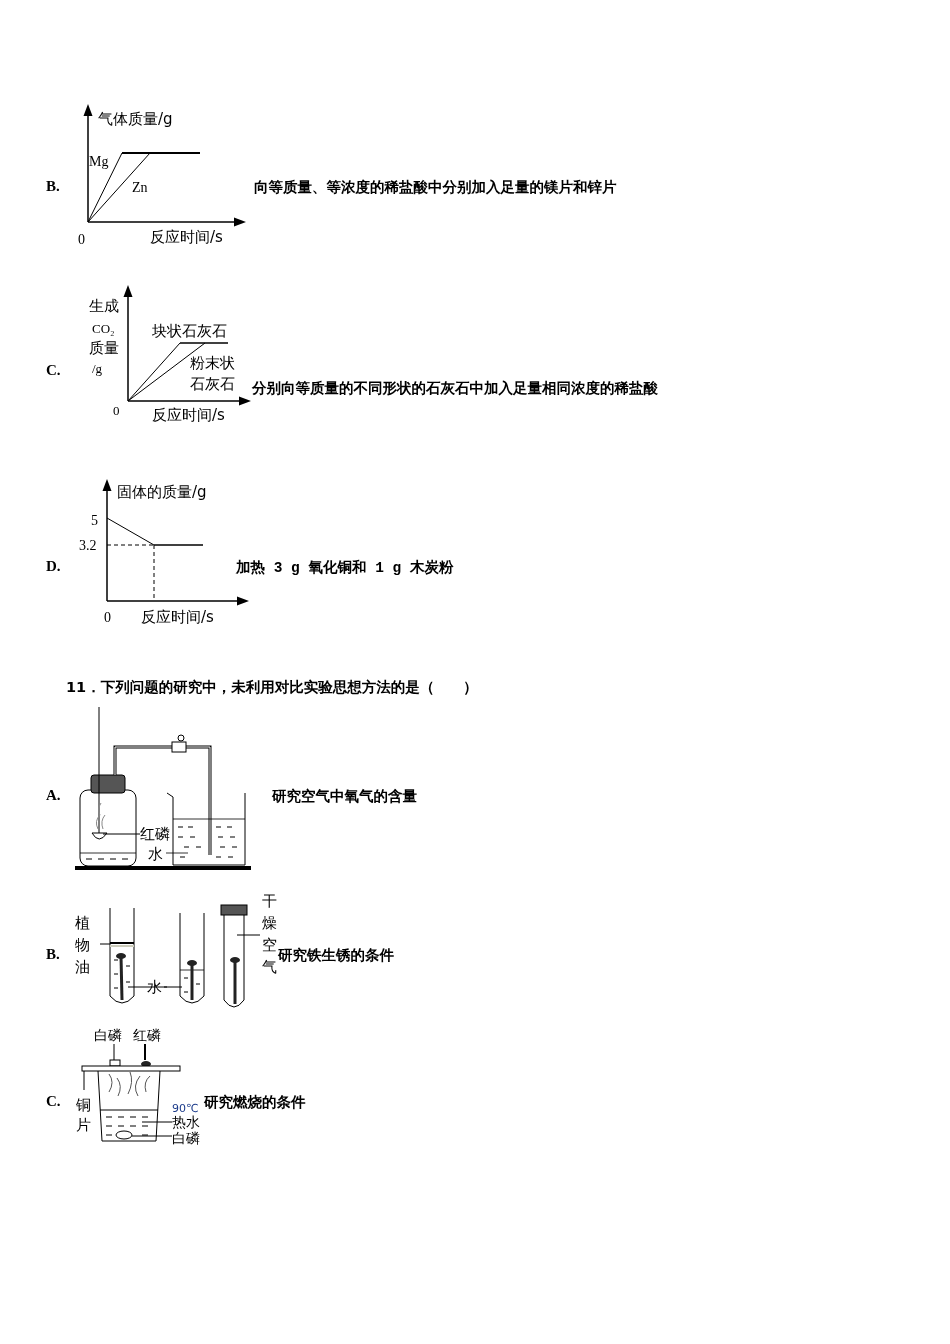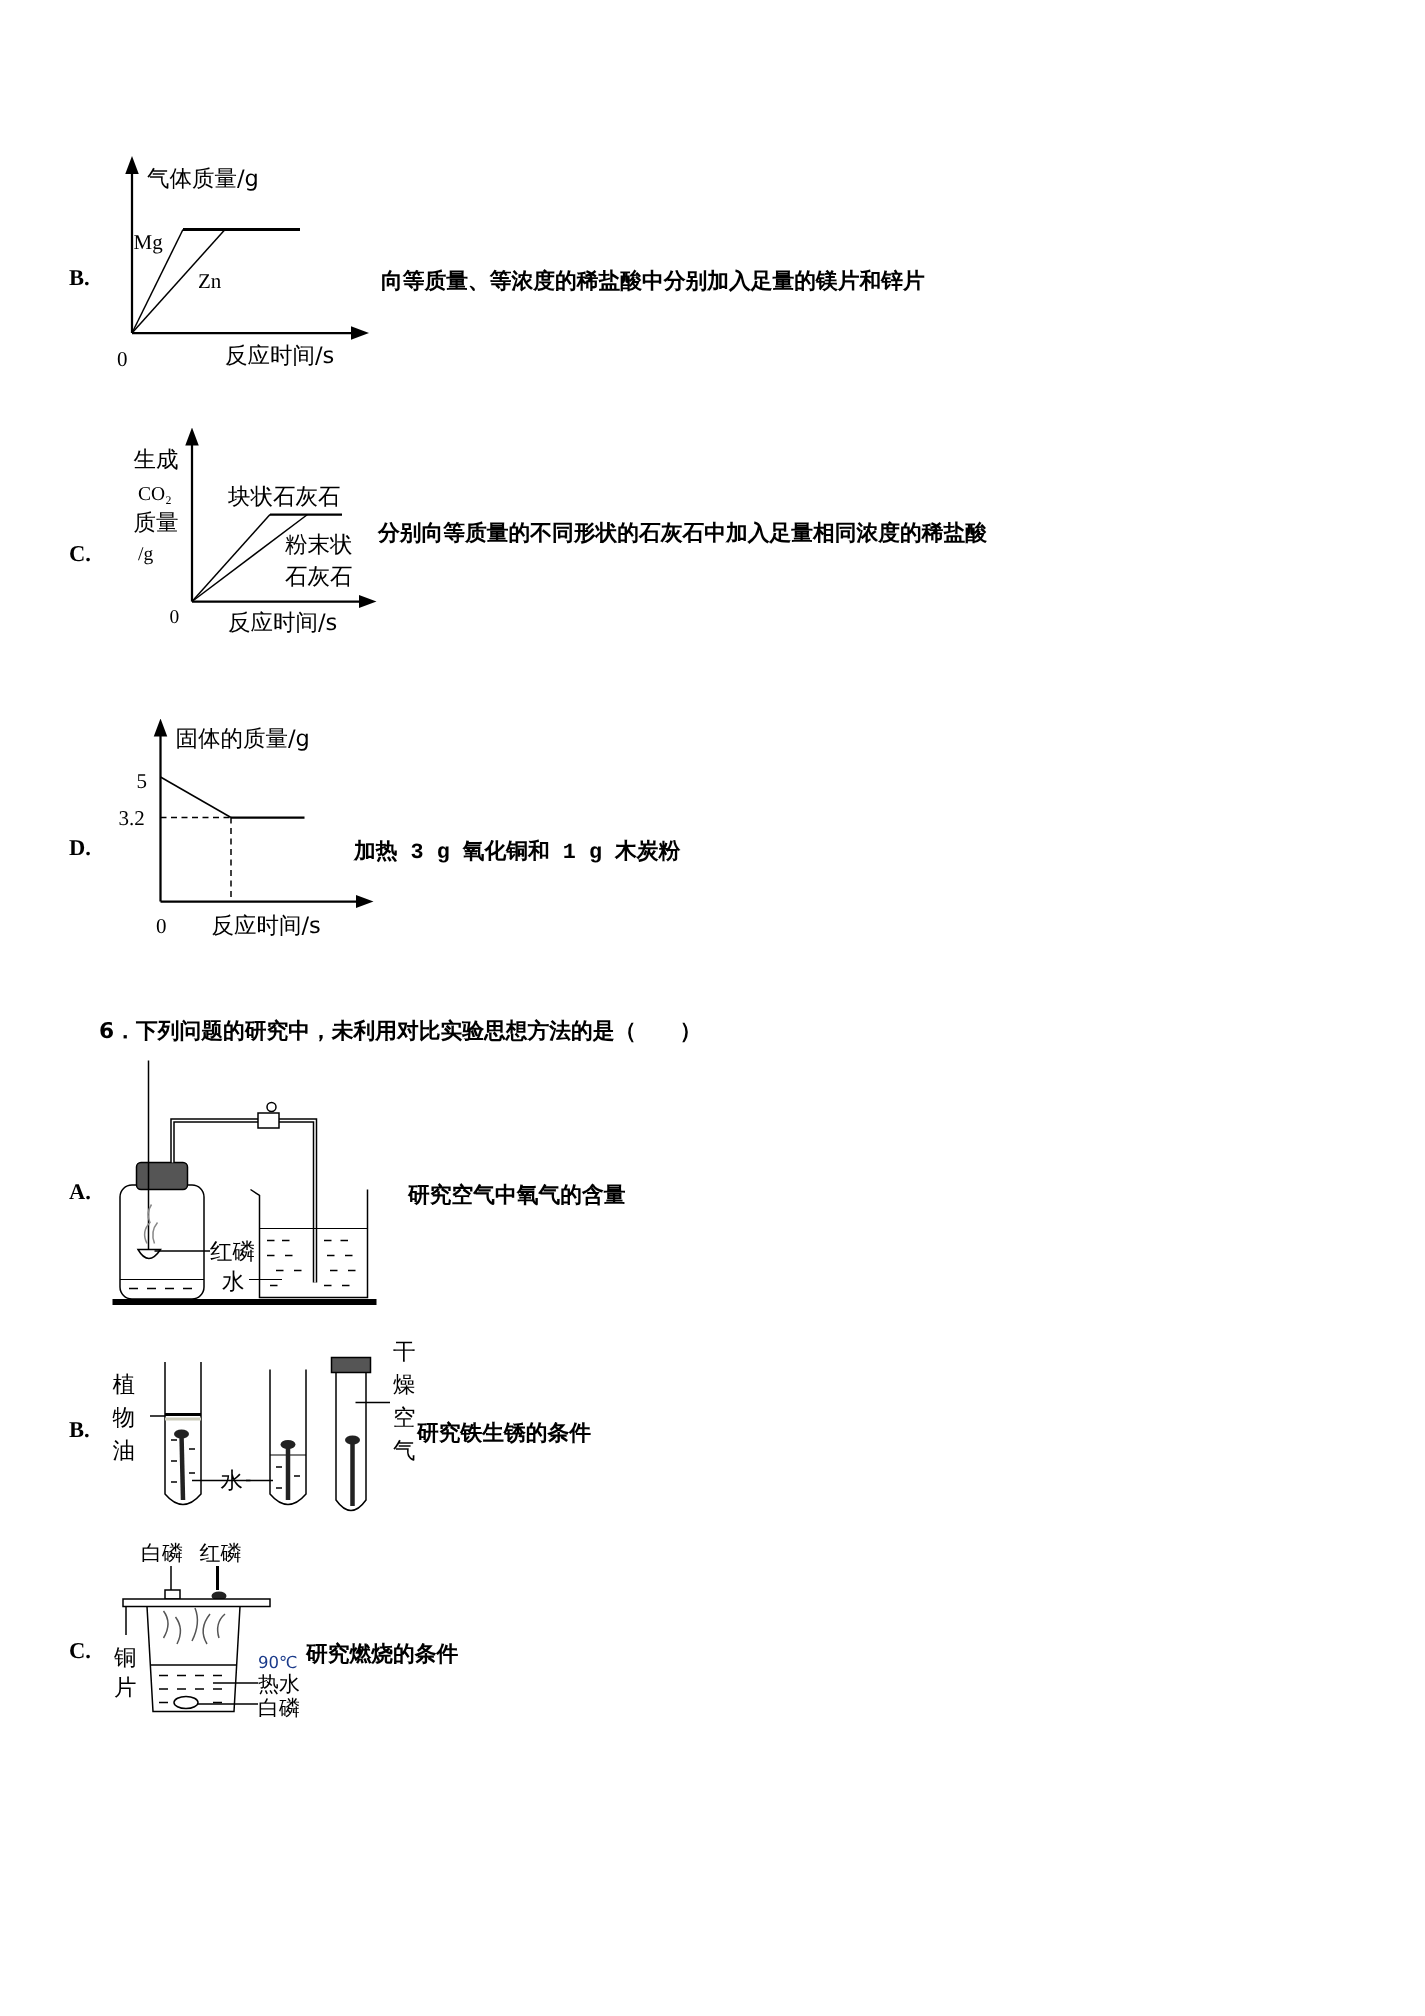--- a/index.html
+++ b/index.html
@@ -45,39 +45,39 @@
   <text x="9" y="26" font-size="15">生成</text>
   <text class="lat" x="12" y="48" font-size="13">CO₂</text>
   <text x="9" y="68" font-size="15">质量</text>
   <text class="lat" x="12" y="88" font-size="13">/g</text>
   <text x="72" y="51" font-size="15">块状石灰石</text>
   <text x="110" y="83" font-size="15">粉末状</text>
   <text x="110" y="104" font-size="15">石灰石</text>
   <text class="lat" x="33" y="130" font-size="13">0</text>
   <text x="72" y="135" font-size="15">反应时间/s</text>
 </svg>
-<div class="abs desc" style="left:252px;top:346px;">分别向等质量的不同形状的石灰石中加入足量相同浓度的稀盐酸</div>
+<div class="abs desc" style="left:252px;top:379px;">分别向等质量的不同形状的石灰石中加入足量相同浓度的稀盐酸</div>
 
 <div class="abs opt" style="left:46px;top:558px;">D.</div>
 <svg class="abs" style="left:75px;top:475px;" width="175" height="155">
   <line x1="32" y1="126" x2="32" y2="10" stroke="#000" stroke-width="1.5" marker-end="url(#arr)"></line>
   <line x1="32" y1="126" x2="168" y2="126" stroke="#000" stroke-width="1.5" marker-end="url(#arr)"></line>
   <line x1="32" y1="43" x2="79" y2="70" stroke="#000" stroke-width="1"></line>
   <line x1="79" y1="70" x2="128" y2="70" stroke="#000" stroke-width="1.5"></line>
   <line x1="32" y1="70" x2="79" y2="70" stroke="#000" stroke-width="1" stroke-dasharray="4,3"></line>
   <line x1="79" y1="70" x2="79" y2="126" stroke="#000" stroke-width="1" stroke-dasharray="4,3"></line>
   <text x="42" y="22" font-size="15">固体的质量/g</text>
   <text class="lat" x="16" y="50" font-size="14">5</text>
   <text class="lat" x="4" y="75" font-size="14">3.2</text>
   <text class="lat" x="29" y="147" font-size="14">0</text>
   <text x="66" y="147" font-size="15">反应时间/s</text>
 </svg>
 <div class="abs desc" style="left:236px;top:558px;">加热 3 g 氧化铜和 1 g 木炭粉</div>
 
-<div class="abs q" style="left:66px;top:678px;">6．下列问题的研究中，未利用对比实验思想方法的是（　　）</div>
+<div class="abs q" style="left:66px;top:678px;">11．下列问题的研究中，未利用对比实验思想方法的是（　　）</div>
 
 <div class="abs opt" style="left:46px;top:787px;">A.</div>
 <svg class="abs" style="left:70px;top:705px;" width="185" height="170">
 
   <rect x="5" y="161" width="176" height="4" fill="#000"></rect>
 
   <rect x="10" y="85" width="56" height="76" rx="8" fill="none" stroke="#000" stroke-width="1"></rect>
   <rect x="21" y="70" width="34" height="18" rx="3" fill="#555" stroke="#000"></rect>
   <line x1="10" y1="148" x2="66" y2="148" stroke="#000" stroke-width="0.8"></line>
   <g stroke="#000" stroke-width="1">

